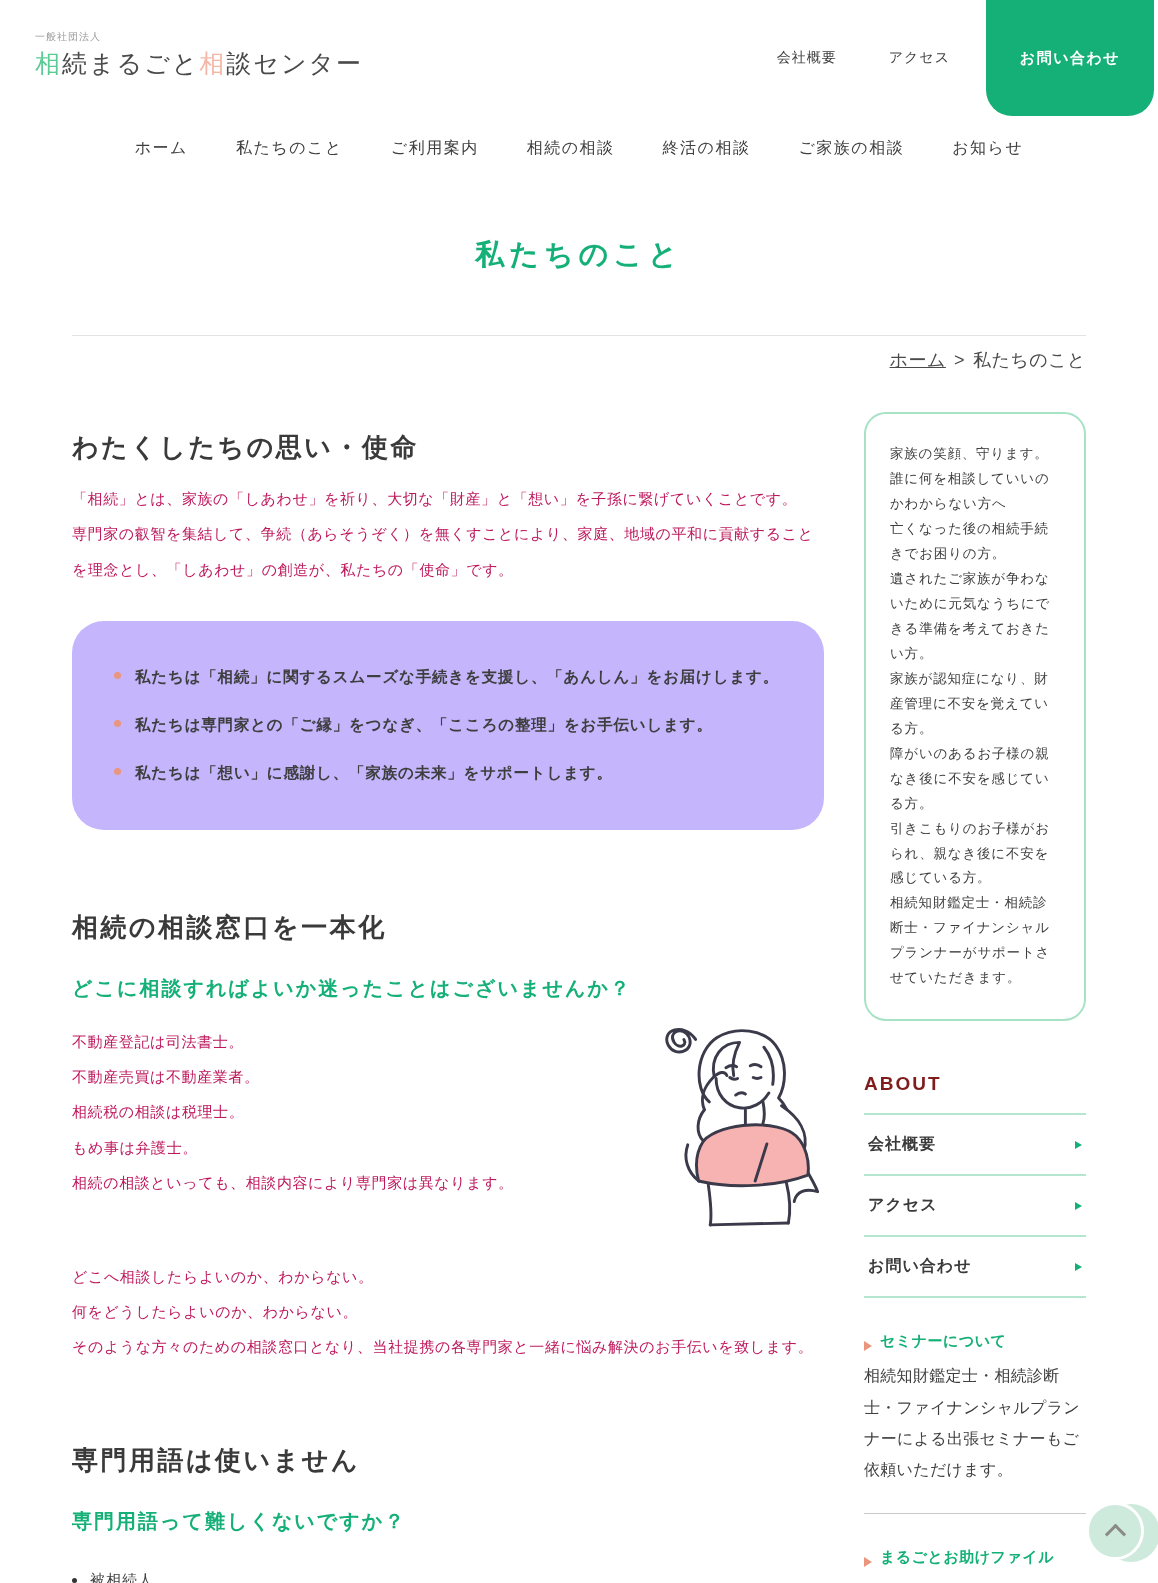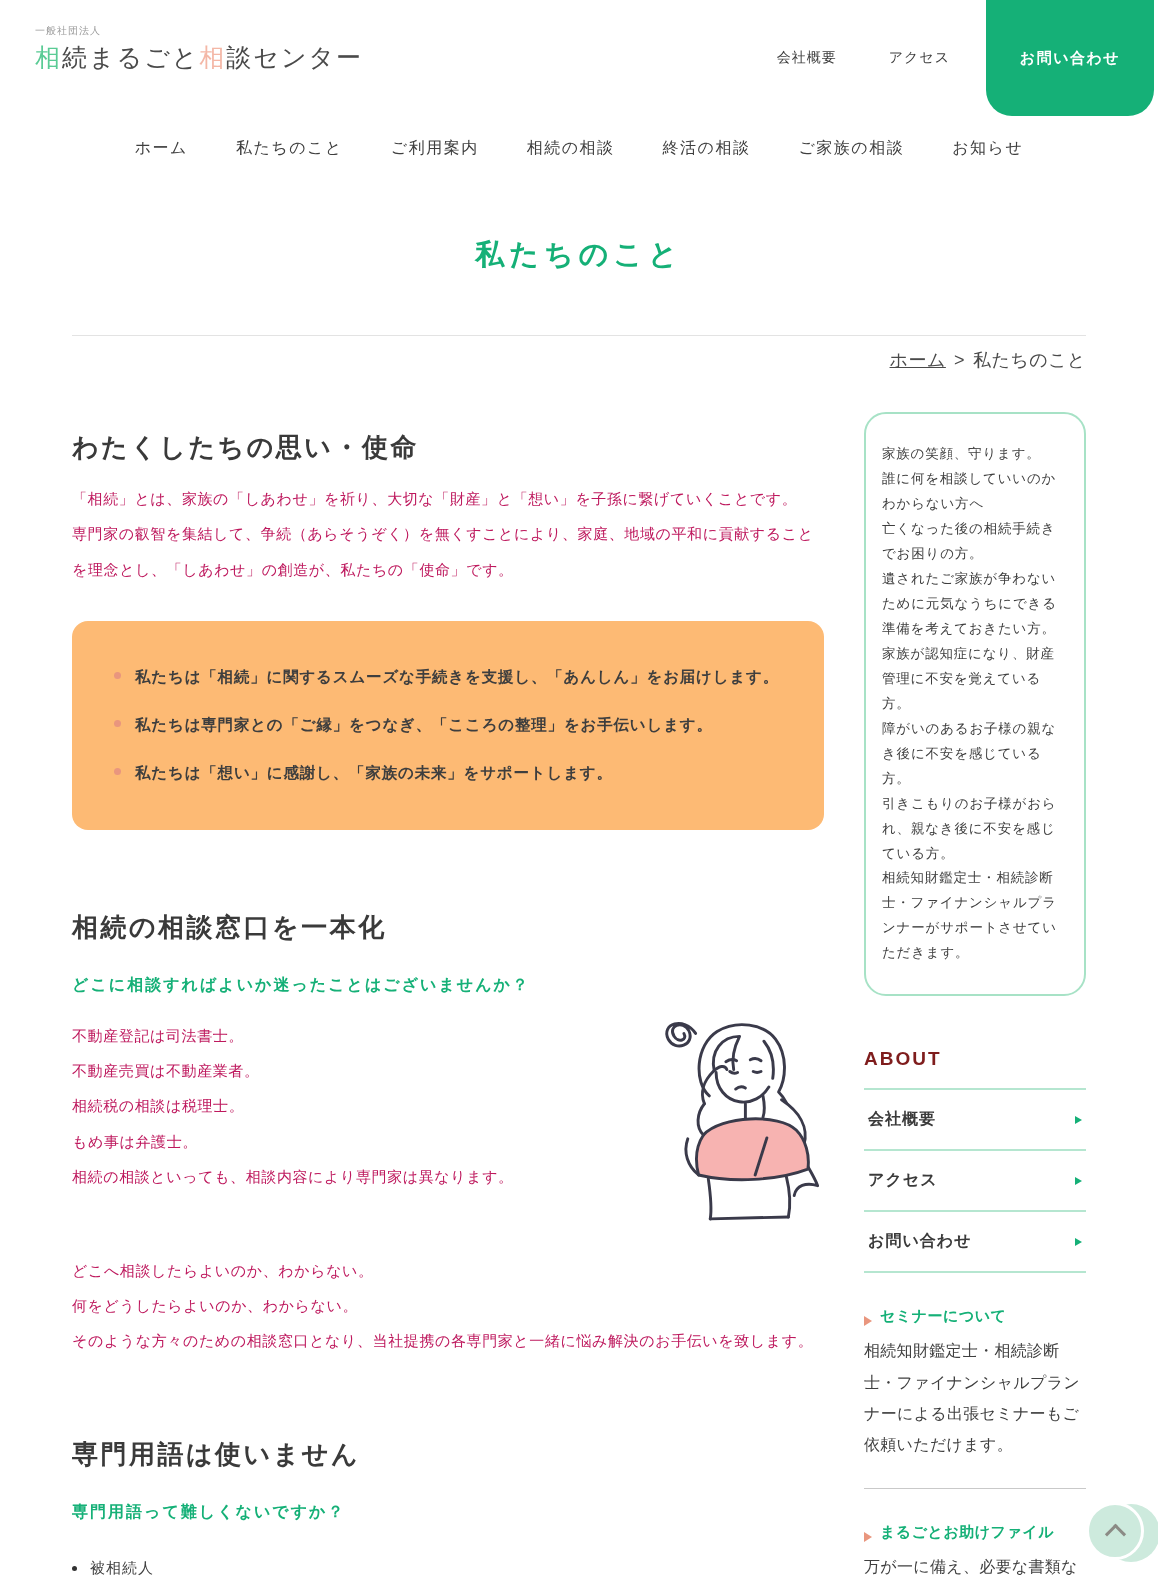--- a/index.html
+++ b/index.html
@@ -3,21 +3,21 @@
 <meta charset="utf-8">
 <style>
   * { margin:0; padding:0; box-sizing:border-box; }
   html,body { background:#fff; }
   body {
     width:1158px; height:1583px; position:relative; overflow:hidden;
     font-family:"Liberation Sans", sans-serif; color:#444;
   }
   
   .header { position:relative; height:116px; }
-  .logo { position:absolute; left:35px; top:24px; cursor:pointer; }
+  .logo { position:absolute; left:35px; top:30px; cursor:pointer; }
   .logo-small { font-size:10px; color:#9a9a9a; letter-spacing:1px; }
   .logo-main { font-size:25px; color:#4a4a4a; letter-spacing:2px; margin-top:3px; font-weight:500; }
   .logo-main .g { color:#5acb95; }
   .logo-main .p { color:#f4b7a6; }
   .utility { position:absolute; top:0; right:208px; height:116px; display:flex; align-items:center; gap:52px; }
   .utility-link { font-size:14px; color:#3e3e3e; letter-spacing:1px; cursor:pointer; }
   .contact-btn {
     position:absolute; top:0; right:4px; width:168px; height:116px;
     background:#15b077; border-radius:0 0 26px 26px; color:#fff;
     display:flex; align-items:center; justify-content:center;
@@ -33,35 +33,35 @@
   .breadcrumb .bc-home { text-decoration:underline; cursor:pointer; }
   .breadcrumb .bc-sep { margin:0 8px; }
   
   .content { width:1014px; margin:40px auto 0; display:flex; gap:40px; align-items:flex-start; }
   .main-col { width:752px; flex-shrink:0; }
   .sidebar { width:222px; flex-shrink:0; }
   
   .section-heading { font-size:26px; font-weight:600; color:#3a3a3a; letter-spacing:2.5px; }
   .sec-mission { margin-top:18px; }
   .body-text { font-size:15px; line-height:2.35; color:#be185d; letter-spacing:0.6px; white-space:pre-line; margin-top:16px; }
-  .highlight-box { background:#fdba74; border-radius:16px; padding:46px 42px; margin-top:34px; }
+  .highlight-box { background:#c4b5fd; border-radius:32px; padding:46px 42px; margin-top:34px; }
   .highlight-item { display:flex; align-items:baseline; gap:14px; font-size:15.5px; font-weight:600; color:#3e3e3e; letter-spacing:0.8px; }
   .highlight-item + .highlight-item { margin-top:27px; }
   .dot-salmon { width:7px; height:7px; border-radius:50%; background:#e9967e; flex-shrink:0; position:relative; top:-3px; }
   .sec-onestop { margin-top:80px; }
-  .green-sub { margin-top:30px; font-size:16px; font-weight:bold; color:#15b077; letter-spacing:2px; }
+  .green-sub { margin-top:30px; font-size:20px; font-weight:bold; color:#15b077; letter-spacing:2px; }
   .consult-row { display:flex; margin-top:22px; }
   .consult-row .body-text { flex:1; margin-top:0; }
   .illustration { width:205px; height:225px; flex-shrink:0; margin-top:-18px; margin-right:-20px; }
   .sec-jargon { margin-top:78px; }
   .terms { list-style:none; margin-top:30px; }
   .term-item { display:flex; align-items:center; gap:13px; font-size:15px; color:#3f3f3f; letter-spacing:1px; padding:6.5px 0; }
   .dot-black { width:5px; height:5px; border-radius:50%; background:#333; flex-shrink:0; }
   
-  .intro-box { border:2px solid #a7e2c6; border-radius:22px; padding:28px 16px; font-size:13.5px; line-height:1.85; color:#3e3e3e; letter-spacing:0.8px; }
+  .intro-box { border:2px solid #a7e2c6; border-radius:22px; padding:28px 24px; font-size:13.5px; line-height:1.85; color:#3e3e3e; letter-spacing:0.8px; }
   .intro-box span { display:block; }
   .about { margin-top:52px; }
   .about-title { font-size:19px; font-weight:bold; color:#7f1d1d; letter-spacing:2px; }
   .about-list { margin-top:18px; border-top:2px solid #b5e6d0; }
   .about-item { display:flex; justify-content:space-between; align-items:center; padding:19px 4px; border-bottom:2px solid #b5e6d0; font-size:16px; font-weight:600; color:#3a3a3a; letter-spacing:1px; cursor:pointer; }
   .arrow-right { width:0; height:0; border-left:7px solid #15b077; border-top:4.5px solid transparent; border-bottom:4.5px solid transparent; }
   .note { margin-top:34px; }
   .note-title { display:flex; align-items:flex-end; gap:8px; font-size:15px; font-weight:bold; color:#15b077; letter-spacing:0.5px; }
   .tri-salmon { width:0; height:0; border-left:8px solid #e9967e; border-top:5px solid transparent; border-bottom:5px solid transparent; flex-shrink:0; }
   .note-body { margin-top:9px; font-size:16px; line-height:1.95; color:#3f3f3f; letter-spacing:0.3px; }

